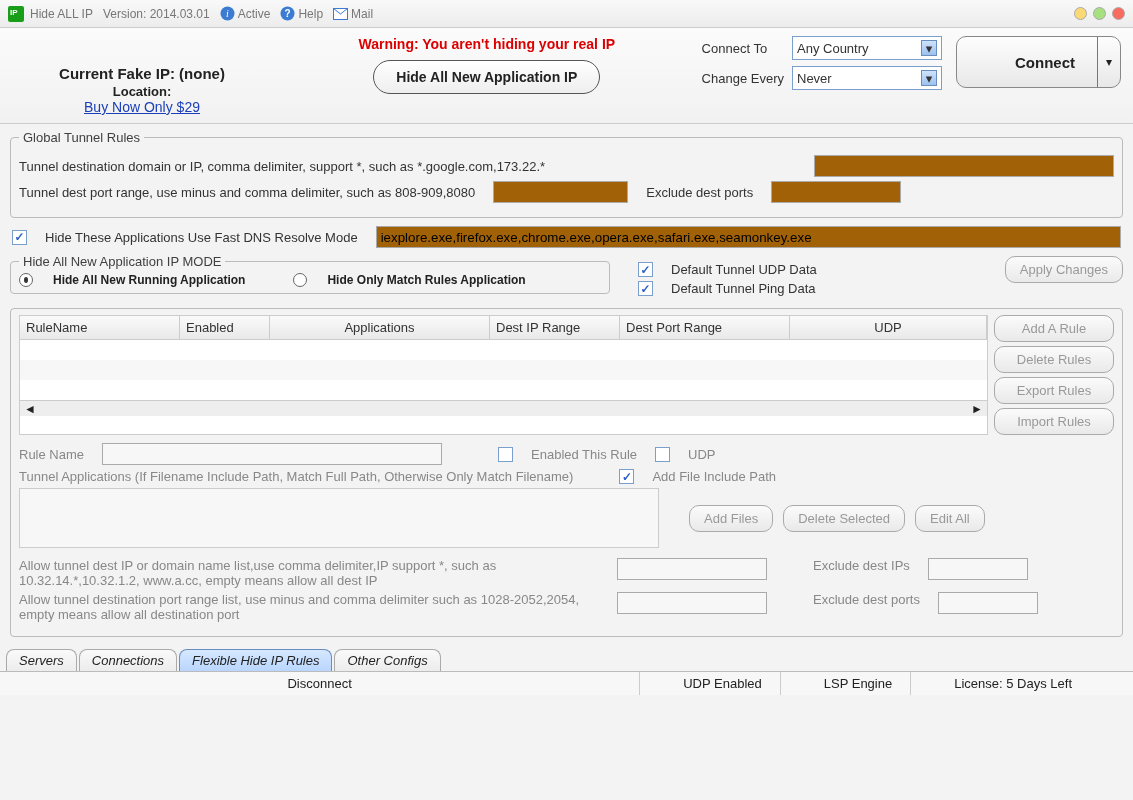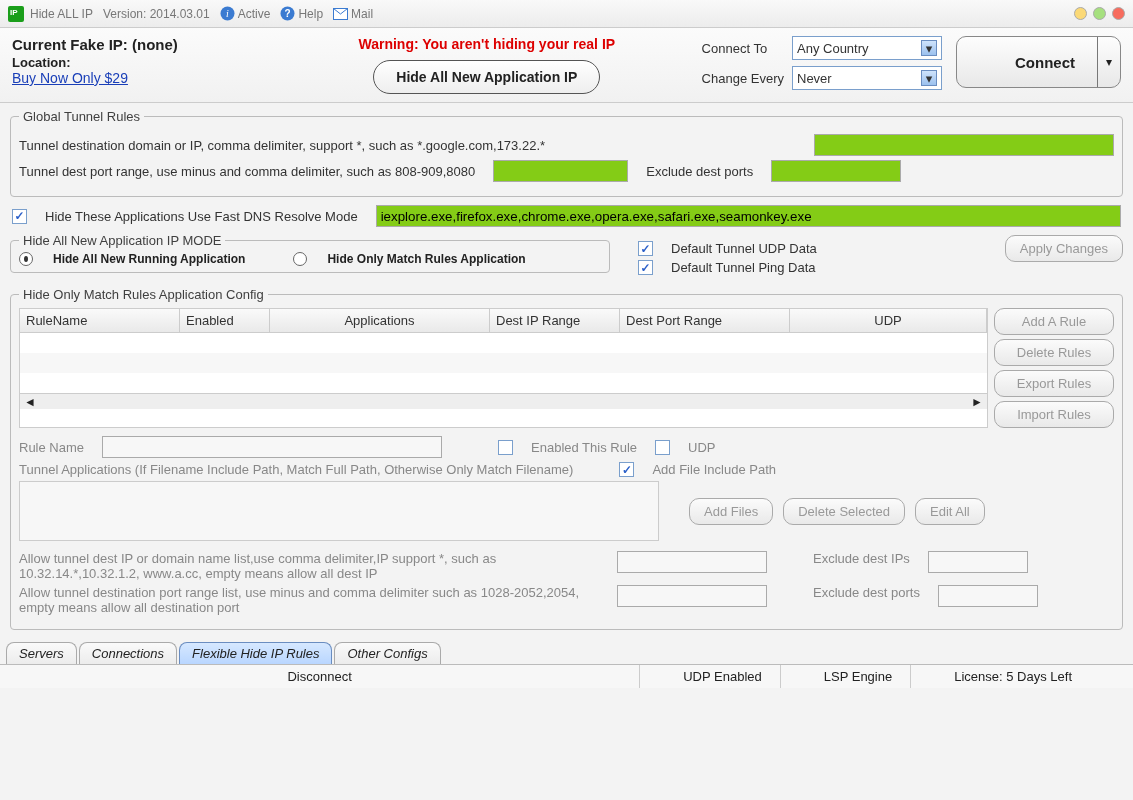--- a/index.html
+++ b/index.html
@@ -7,38 +7,38 @@
 .titlebar { display:flex; align-items:center; padding:4px 8px; background:linear-gradient(#f9f9f9,#ececec); border-bottom:1px solid #ccc; height:28px;}
 .app-icon { width:16px; height:16px; background:#1a9e1a; border-radius:2px; margin-right:6px; position:relative; }
 .app-icon:after{content:"IP"; color:#fff; font-size:8px; font-weight:bold; position:absolute; left:2px; top:2px;}
 .title-text{color:#777;}
 .t-icon{ display:inline-flex; align-items:center; margin-left:10px; color:#777;}
 .t-icon svg{margin-right:3px;}
 .wincontrols{margin-left:auto; display:flex; gap:6px;}
 .wc{width:13px;height:13px;border-radius:50%;border:1px solid #aaa;}
 .wc.y{background:#fbd977;} .wc.g{background:#a6e07f;} .wc.r{background:#f76c5e;}
 .header{display:flex; align-items:flex-start; padding:8px 12px; background:linear-gradient(#fbfbfb,#f1f1f1); border-bottom:1px solid #ccc;}
-.ipblock{width:260px; text-align:left;}
+.ipblock{width:260px; text-align:center;margin-top:29px;}
 .ipblock .l1{font-weight:bold; font-size:15px;}
 .ipblock .l2{font-weight:bold; font-size:13px; margin-top:2px;}
 .ipblock a{color:#1a3fb8; text-decoration:underline; font-size:14px;}
 .midblock{flex:1; text-align:center;}
 .warn{color:#d00; font-weight:bold; font-size:14px; margin-bottom:8px;}
 .pillbtn{display:inline-block; padding:8px 22px; font-weight:bold; font-size:14px; border:1px solid #555; border-radius:18px; background:linear-gradient(#fff,#eee); cursor:pointer;}
 .connrow{display:grid; grid-template-columns:auto 150px; gap:6px 8px; align-items:center; font-size:13px; color:#333;}
 .sel{border:1px solid #7a9fcc; background:#fff; height:24px; display:flex; align-items:center; padding:2px 4px; justify-content:space-between;}
 .sel .arr{width:16px;height:16px;background:linear-gradient(#cfe3fb,#9cc1ee);border:1px solid #6a8dc0;display:flex;align-items:center;justify-content:center;}
 .connectbtn{margin-left:14px;border:1px solid #888;border-radius:10px;background:linear-gradient(#fdfdfd,#e8e8e8);display:flex;align-items:stretch;height:52px;padding-left:36px;}
 .connectbtn .main{padding:0 22px;font-weight:bold;font-size:15px;display:flex;align-items:center;border-right:1px solid #777;}
 .connectbtn .drop{width:22px;display:flex;align-items:center;justify-content:center;}
 .page{padding:6px 10px 0 10px;}
 fieldset{border:1px solid #bbb; border-radius:4px; padding:6px 8px 10px 8px; margin-bottom:8px;}
 legend{color:#404040; padding:0 4px; font-size:13px;margin-top:20px;}
 .row{display:flex; align-items:center; gap:18px; margin:4px 0; font-size:13px; color:#333;}
-.txt{border:1px solid #aaa; background:#84cc16; height:22px; padding:2px 4px;}
+.txt{border:1px solid #aaa; background:#a16207; height:22px; padding:2px 4px;}
 .cb{width:15px;height:15px;border:1px solid #7a9fcc;background:#fff;display:inline-flex;align-items:center;justify-content:center;flex-shrink:0;}
 .cb.checked:after{content:"✓";color:#1c7a1c;font-size:12px;font-weight:bold;}
 .cb.blue.checked:after{color:#2a5fc9;}
 .radio{width:14px;height:14px;border:1px solid #666;border-radius:50%;background:#fff;display:inline-flex;align-items:center;justify-content:center;flex-shrink:0;}
 .radio.sel:after{content:"";width:6px;height:6px;border-radius:50%;background:#333;}
 .btn{border:1px solid #aaa;border-radius:10px;background:linear-gradient(#fbfbfb,#e9e9e9);padding:5px 14px;font-size:13px;color:#444;cursor:pointer;}
 .btn.dis{color:#999;}
 .modegroup{display:flex;align-items:flex-end;gap:20px;font-weight:bold;}
 .table-wrap{display:flex;gap:6px;}
 .table{flex:1;border:1px solid #ccc;background:#fff;}
@@ -161,21 +161,20 @@
         </div>
     <div class="row">
           <span class="cb blue checked"></span>
           <span>Default Tunnel Ping Data</span>
         </div>
   </div>
   <div style="padding-top:8px;"><span class="btn dis">Apply Changes</span></div>
 </div>
 
 <fieldset style="margin-top:6px;">
-  <legend>Hide Only Match Rules Application Config</legend>
 
   <div class="table-wrap">
     <div class="table">
       <div class="thead">
         <div class="th" style="width:160px">RuleName</div>
         <div class="th" style="width:90px">Enabled</div>
         <div class="th" style="width:220px;text-align:center">Applications</div>
         <div class="th" style="width:130px">Dest IP Range</div>
         <div class="th" style="width:170px">Dest Port Range</div>
         <div class="th" style="flex:1;text-align:center">UDP</div>

